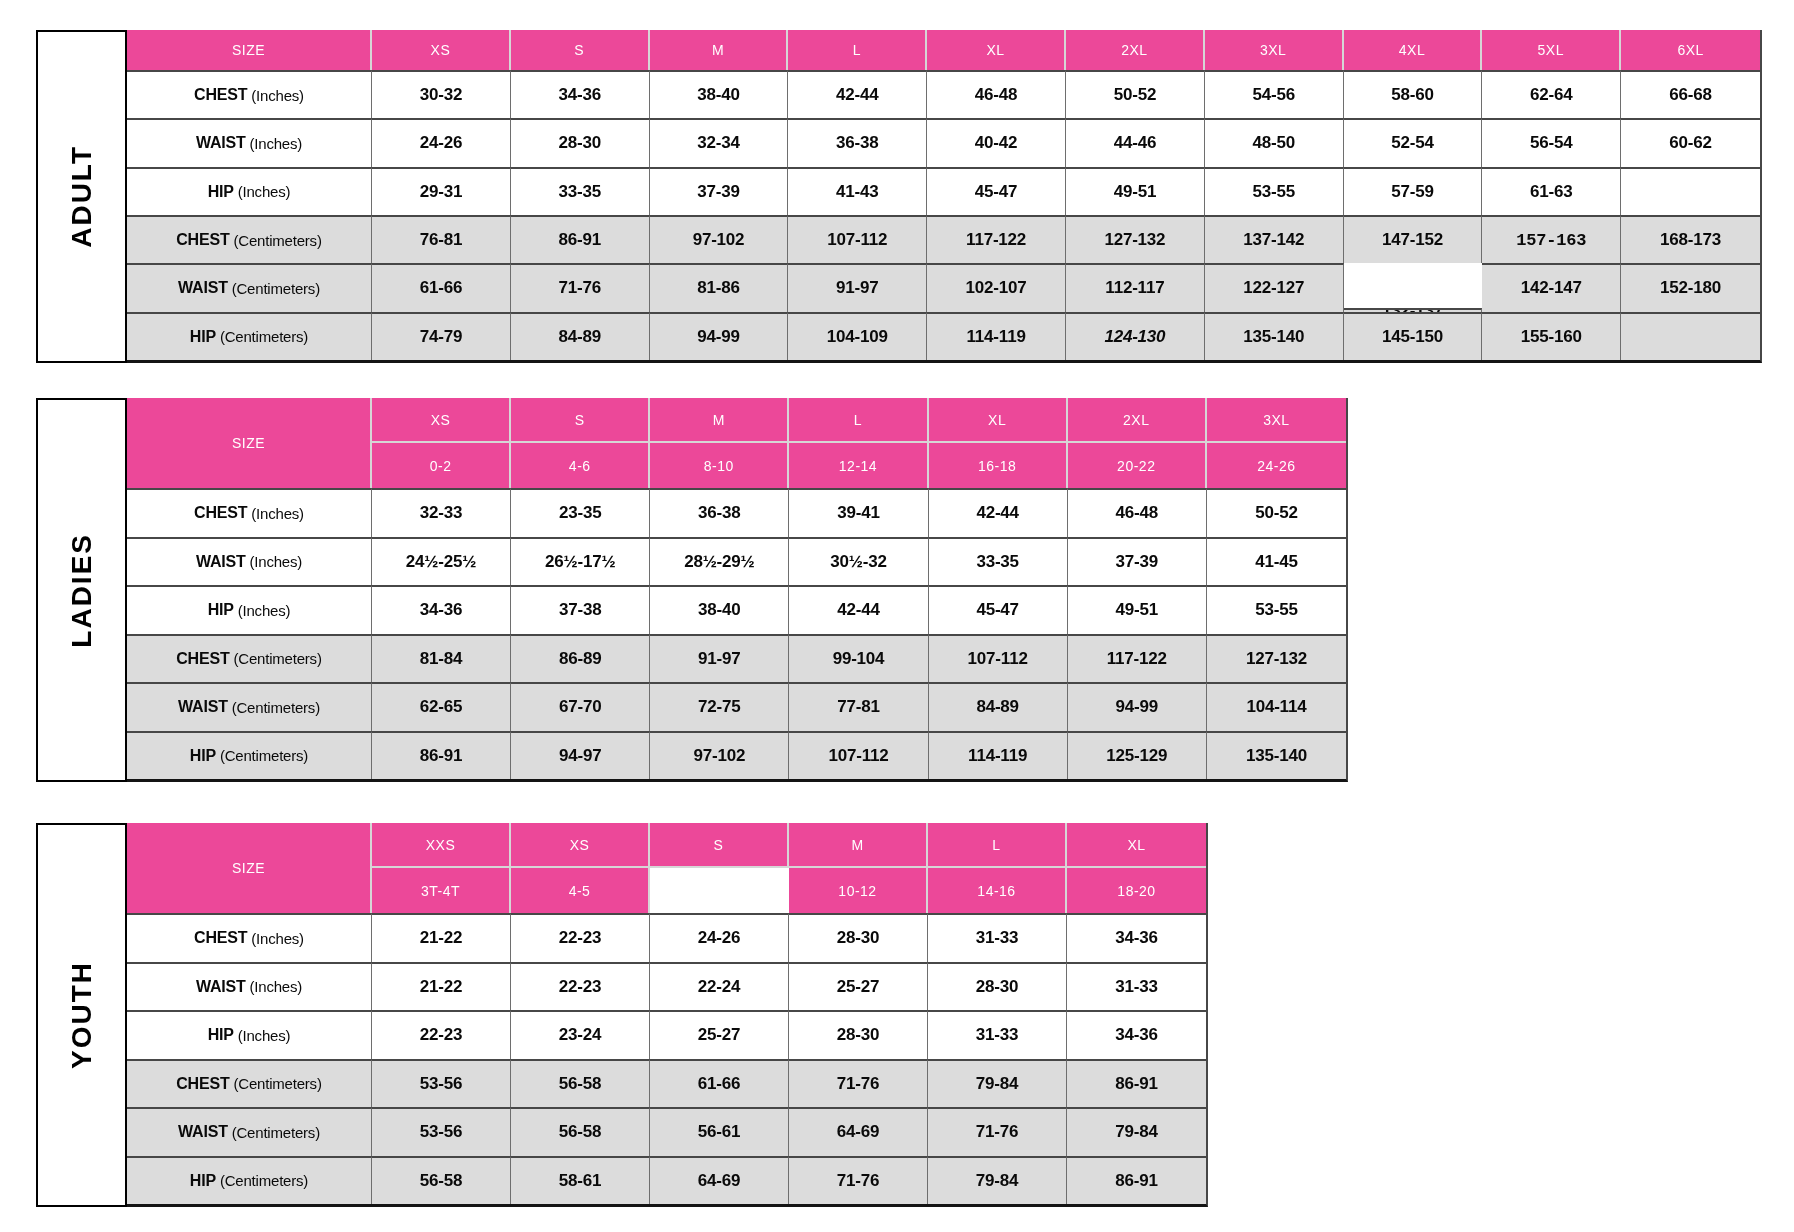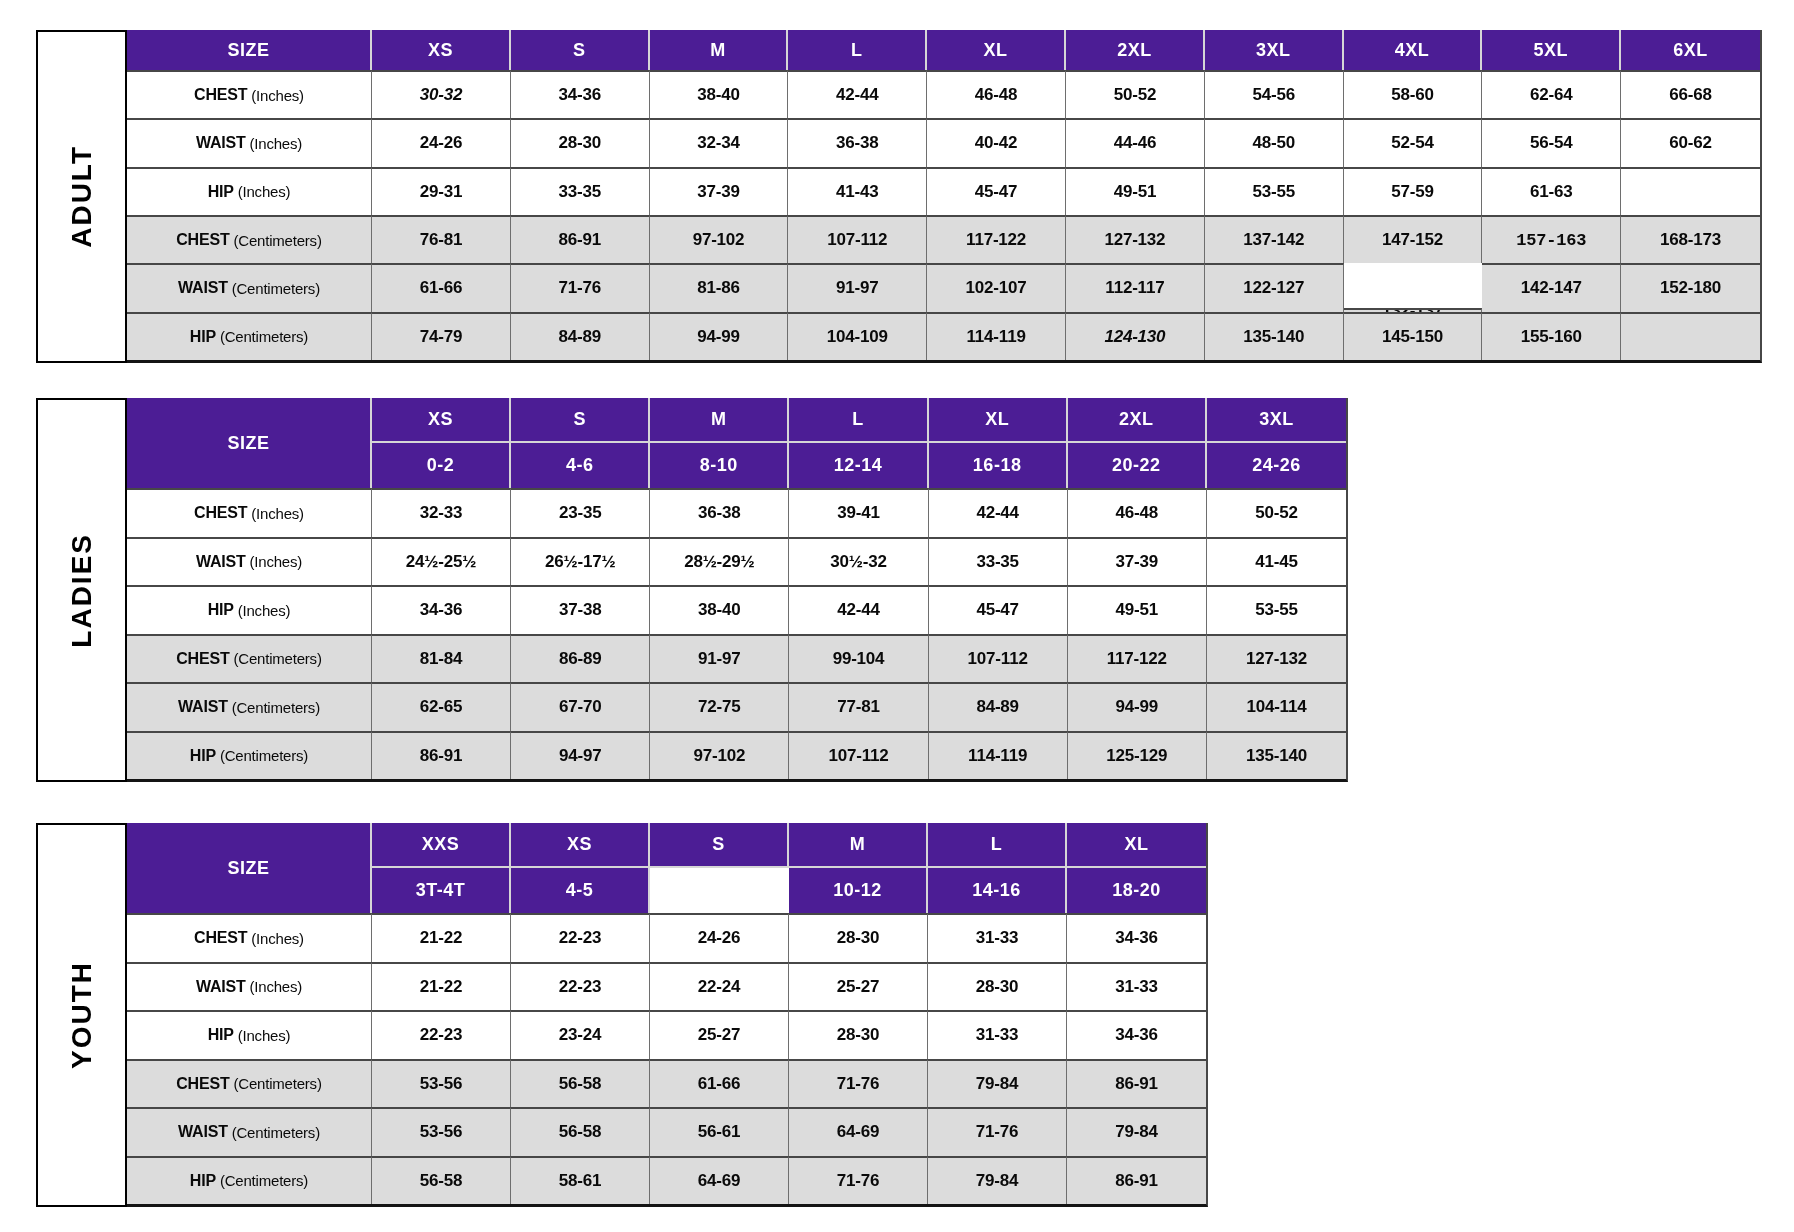--- a/index.html
+++ b/index.html
@@ -34,22 +34,22 @@
   }
   #t0 .grid{grid-template-columns:245px repeat(10,1fr);grid-template-rows:40px repeat(6,1fr);}
   #t1 .grid{grid-template-columns:245px repeat(7,1fr);grid-template-rows:45px 45px repeat(6,1fr);}
   #t2 .grid{grid-template-columns:245px repeat(6,1fr);grid-template-rows:45px 45px repeat(6,1fr);}
 
   .cell{
     display:flex;align-items:center;justify-content:center;
     box-sizing:border-box;overflow:hidden;white-space:nowrap;
   }
   .h{
-    background:#4c1d95;color:#fff;
-    font-weight:700;font-size:18px;letter-spacing:.5px;
+    background:#ec4899;color:#fff;
+    font-weight:400;font-size:14px;letter-spacing:.5px;
     border-right:2px solid #d6d6d6;
   }
   .h.col-last{border-right:none;}
   .h-split{border-bottom:2px solid #d6d6d6;}
   .size-cell{border-right:2px solid #d6d6d6;}
 
   .v,.label-cell{
     background:#fff;
     border-top:2px solid #474747;
     border-right:1px solid #6e6e6e;
@@ -77,21 +77,21 @@
       <div class="cell h" style="grid-area: 1 / 6;">XL</div>
       <div class="cell h" style="grid-area: 1 / 7;">2XL</div>
       <div class="cell h" style="grid-area: 1 / 8;">3XL</div>
       <div class="cell h" style="grid-area: 1 / 9;">4XL</div>
       <div class="cell h" style="grid-area: 1 / 10;">5XL</div>
       <div class="cell h col-last" style="grid-area: 1 / 11;">6XL</div>
       <div class="cell label-cell" style="grid-area: 2 / 1;">
         <span class="lab-b">CHEST</span>
         <span class="lab-u">&nbsp;(Inches)</span>
       </div>
-      <div class="cell v" style="grid-area: 2 / 2; font-style: italic;">30-32</div>
+      <div class="cell v" style="grid-area: 2 / 2;">30-32</div>
       <div class="cell v" style="grid-area: 2 / 3;">34-36</div>
       <div class="cell v" style="grid-area: 2 / 4;">38-40</div>
       <div class="cell v" style="grid-area: 2 / 5;">42-44</div>
       <div class="cell v" style="grid-area: 2 / 6;">46-48</div>
       <div class="cell v" style="grid-area: 2 / 7;">50-52</div>
       <div class="cell v" style="grid-area: 2 / 8;">54-56</div>
       <div class="cell v" style="grid-area: 2 / 9;">58-60</div>
       <div class="cell v" style="grid-area: 2 / 10;">62-64</div>
       <div class="cell v col-last" style="grid-area: 2 / 11;">66-68</div>
       <div class="cell label-cell" style="grid-area: 3 / 1;">

